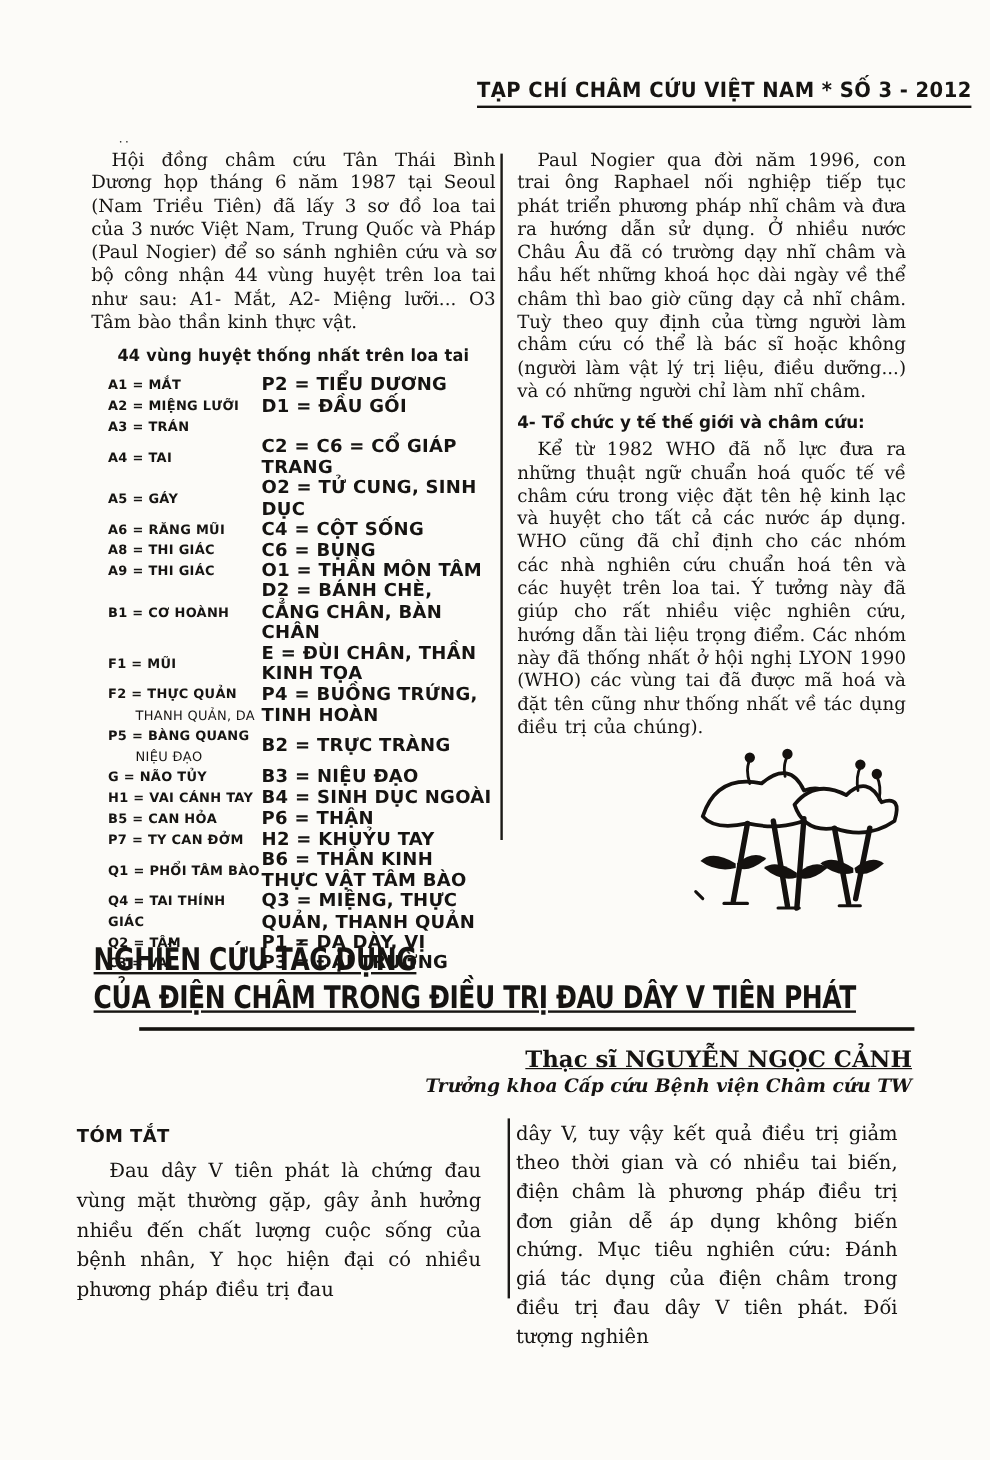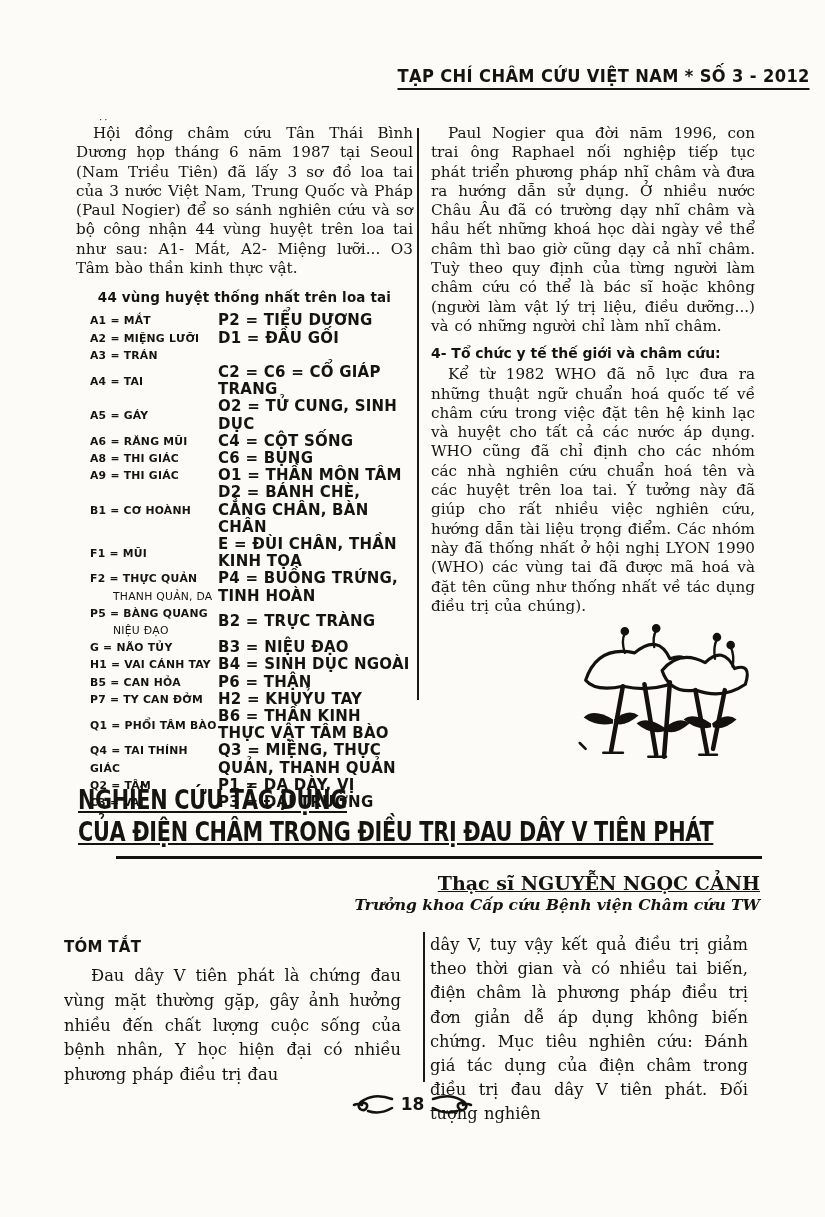--- a/index.html
+++ b/index.html
@@ -242,31 +242,14 @@
 
   <div class="abs-left">
     <div class="abs-heading">TÓM TẮT</div>
     <p class="abs-par indent">Đau dây V tiên phát là chứng đau vùng mặt thường gặp, gây ảnh hưởng nhiều đến chất lượng cuộc sống của bệnh nhân, Y học hiện đại có nhiều phương pháp điều trị đau</p>
   </div>
   <div class="vdivider" id="divider-abs"></div>
   <div class="abs-right">
     <p class="abs-par">dây V, tuy vậy kết quả điều trị giảm theo thời gian và có nhiều tai biến, điện châm là phương pháp điều trị đơn giản dễ áp dụng không biến chứng. Mục tiêu nghiên cứu: Đánh giá tác dụng của điện châm trong điều trị đau dây V tiên phát. Đối tượng nghiên</p>
   </div>
 
-  <div class="page-footer">
-    <svg class="flourish" viewBox="0 0 42 26" aria-hidden="true">
-      <g stroke="#14110f" fill="none" stroke-width="2.6" stroke-linecap="round">
-        <path d="M40 8 Q24 2 12 9 Q4 13 8 18 Q13 21 15 16 Q16 11 9 12"></path>
-        <path d="M40 17 Q28 24 16 20"></path>
-        <path d="M2 14 Q6 12 10 14"></path>
-      </g>
-    </svg>
-    <span class="page-num">18</span>
-    <svg class="flourish" viewBox="0 0 42 26" aria-hidden="true">
-      <g stroke="#14110f" fill="none" stroke-width="2.6" stroke-linecap="round">
-        <path d="M2 8 Q18 2 30 9 Q38 13 34 18 Q29 21 27 16 Q26 11 33 12"></path>
-        <path d="M2 17 Q14 24 26 20"></path>
-        <path d="M40 14 Q36 12 32 14"></path>
-      </g>
-    </svg>
-  </div>
 
 </div>
 
 </body></html>

